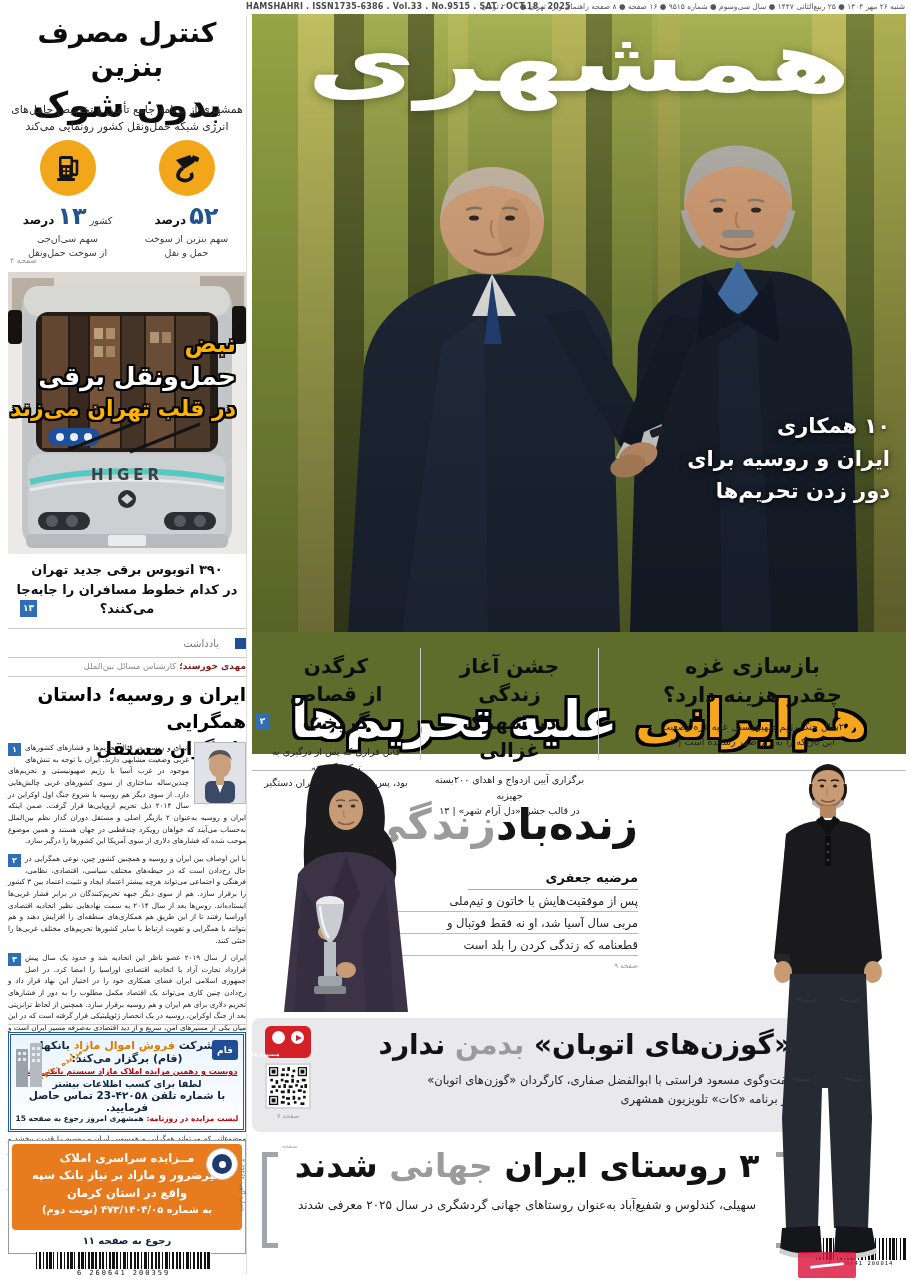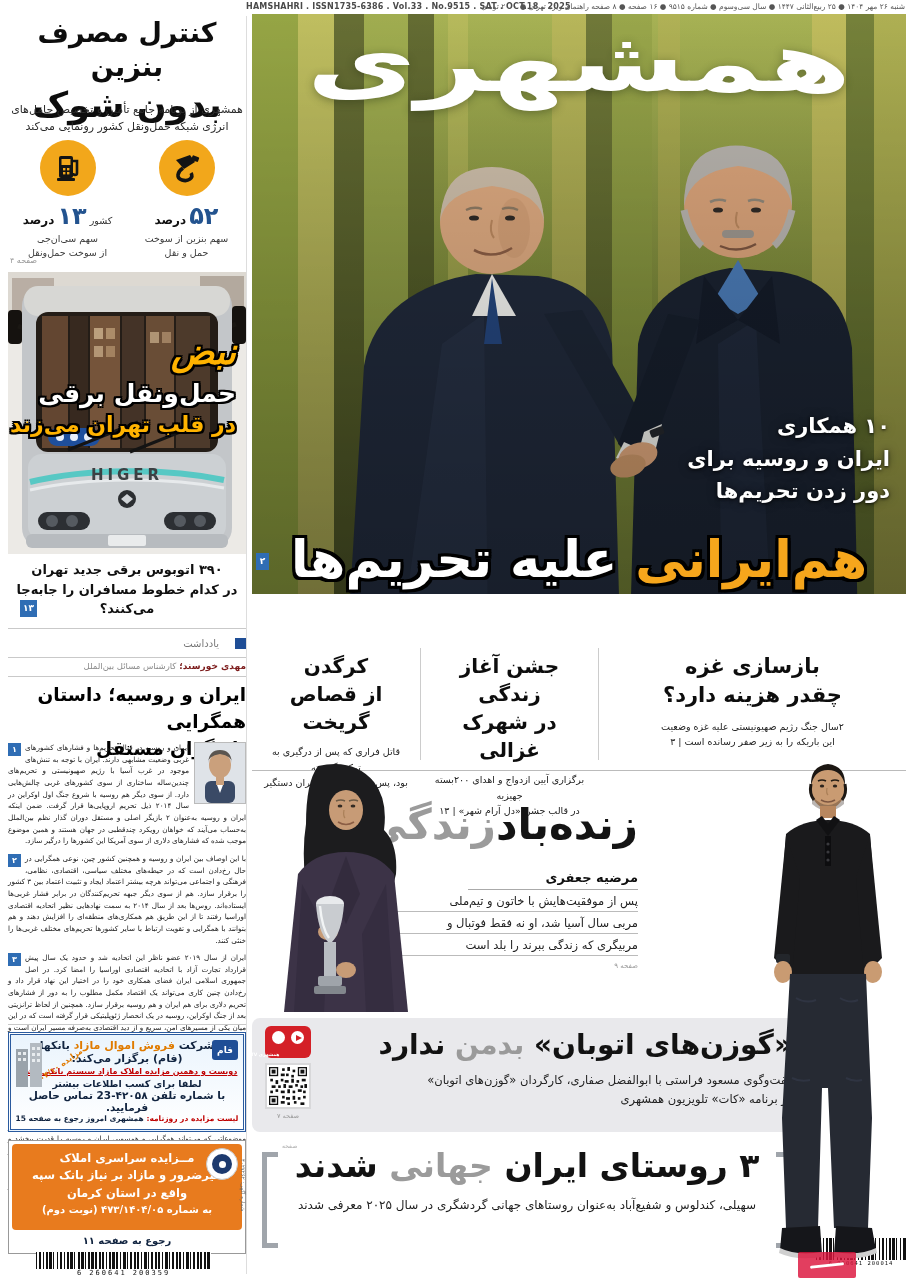--- a/index.html
+++ b/index.html
@@ -24,21 +24,21 @@
   .fuel-circle{width:56px;height:56px;border-radius:50%;background:#f2a71b;margin:0 auto;display:flex;align-items:center;justify-content:center;}
   .stat-num-row{margin-top:6px;direction:rtl;display:flex;justify-content:center;align-items:baseline;gap:3px;}
   .stat-val{font-size:24px;font-weight:bold;color:#23538f;}
   .stat-unit{font-size:12px;font-weight:bold;color:#111;}
   .stat-pre{font-size:9.5px;color:#333;}
   .stat-cap{font-size:9.5px;color:#3a3a3a;line-height:1.45;margin-top:2px;}
   .gas-pageref{top:256px;left:2px;font-size:8px;color:#999;}
   .bus{top:272px;width:238px;height:282px;overflow:hidden;}
   .bus-overlay{position:absolute;right:10px;top:56px;text-align:right;direction:rtl;font-weight:bold;line-height:1.35;
     text-shadow:-2px -2px 0 #000,2px -2px 0 #000,-2px 2px 0 #000,2px 2px 0 #000,0 2px 0 #000,2px 0 0 #000,-2px 0 0 #000,0 -2px 0 #000;}
-  .bus-l1{font-size:36px;color:#ffb300;font-style:italic;}
+  .bus-l1{font-size:24px;color:#ffb300;}
   .bus-l2{font-size:25px;color:#ffffff;}
   .bus-l3{font-size:22px;color:#ffb300;}
   .bus-q{top:560px;width:238px;text-align:center;direction:rtl;font-size:13px;font-weight:bold;color:#101010;line-height:1.5;}
   .badge{background:#2f6db4;color:#fff;text-align:center;font-weight:bold;}
   .badge13{top:600px;left:12px;width:17px;height:17px;line-height:17px;font-size:9px;}
   .hairline{height:1px;background:#c9c9c9;width:238px;}
   .hl1{top:628px;} .hl2{top:657px;} .hl3{top:676px;} .hl4{top:1024px;}
   .note-label{top:638px;width:238px;direction:rtl;display:flex;align-items:center;gap:16px;}
   .note-sq{width:11px;height:11px;background:#1f4e96;}
   .note-label-txt{font-size:10px;color:#777;}
@@ -70,21 +70,21 @@
   .sepah-logo{position:absolute;right:4px;top:4px;width:30px;height:30px;border-radius:50%;background:#fff;border:1px solid #c9c9c9;display:flex;align-items:center;justify-content:center;}
   .sepah-logo .in{width:20px;height:20px;border-radius:50%;background:#1d3a6e;display:flex;align-items:center;justify-content:center;}
   .sepah-logo .dot{width:7px;height:7px;border-radius:50%;background:#fff;}
   .sep-foot{text-align:center;font-size:10px;font-weight:bold;color:#10233f;margin-top:5px;direction:rtl;}
   .sep-side{position:absolute;right:-1px;top:18px;writing-mode:vertical-rl;font-size:5.5px;color:#666;}
   .bars{background:repeating-linear-gradient(90deg,#111 0px,#111 1.5px,#fff 1.5px,#fff 3px,#111 3px,#111 5.5px,#fff 5.5px,#fff 7px,#111 7px,#111 8px,#fff 8px,#fff 10.5px);}
   .bc-left{top:1252px;left:28px;width:175px;}
   .bc-left .bars{height:17px;}
   .bc-digits{font-family:"DejaVu Sans Mono",monospace;font-size:7px;color:#111;text-align:center;letter-spacing:2px;}
   
-  .hero{left:252px;top:14px;width:654px;height:580px;overflow:hidden;background:#5f6d2c;}
+  .hero{left:252px;top:14px;width:654px;height:740px;overflow:hidden;background:#5f6d2c;}
   .hero-logo{position:absolute;top:2px;width:100%;text-align:center;font-size:82px;font-weight:bold;color:#fff;transform:scaleX(1.45);transform-origin:center;line-height:1.15;text-shadow:0 2px 8px rgba(40,50,20,.45);}
   .hero-kicker{position:absolute;right:16px;top:396px;text-align:right;direction:rtl;color:#fff;font-weight:bold;font-size:21px;line-height:1.55;text-shadow:0 1px 3px rgba(0,0,0,.8),0 0 10px rgba(0,0,0,.5);}
   .hero-head{position:absolute;bottom:4px;width:100%;text-align:center;direction:rtl;font-size:51px;font-weight:bold;line-height:1.2;
     text-shadow:-3px -3px 0 #000,3px -3px 0 #000,-3px 3px 0 #000,3px 3px 0 #000,0 3px 0 #000,3px 0 0 #000,-3px 0 0 #000,0 -3px 0 #000;}
   .hero-head .acc{color:#f6a61c;} .hero-head .wht{color:#fff;}
   .badge2{left:4px;bottom:24px;width:13px;height:17px;line-height:17px;font-size:9px;position:absolute;}
   
   .midrow{left:252px;top:648px;width:654px;height:112px;display:flex;direction:rtl;}
   .midcol{box-sizing:border-box;padding:4px 10px 0 10px;text-align:center;}
   .midcol:not(:last-child){border-left:1px solid #ccc;}
@@ -527,21 +527,21 @@
   </svg>
 </div>
 
 <div class="abs feat-text">
   <div class="feat-title">
     <span class="blk">زنده‌باد</span><span class="gry">زندگی</span>
   </div>
   <div class="feat-author">مرضیه جعفری</div>
   <div class="feat-line">پس از موفقیت‌هایش با خاتون و تیم‌ملی</div>
   <div class="feat-line">مربی سال آسیا شد، او نه فقط فوتبال و</div>
-  <div class="feat-line">مربیگری که زندگی ببرند را بلد است</div>
+  <div class="feat-line">قطعنامه که زندگی کردن را بلد است</div>
   <div class="feat-pageref">صفحه ۹</div>
 </div>
 
 <div class="abs tvband">
   <div class="tv-title">
     <span class="blk">«گوزن‌های اتوبان»</span><span class="gry"> بدمن</span><span class="blk"> ندارد</span>
   </div>
   <div class="tv-sub">
     <div>گفت‌وگوی مسعود فراستی با ابوالفضل صفاری، کارگردان «گوزن‌های اتوبان»</div>
     <div>در برنامه «کات» تلویزیون همشهری</div>

